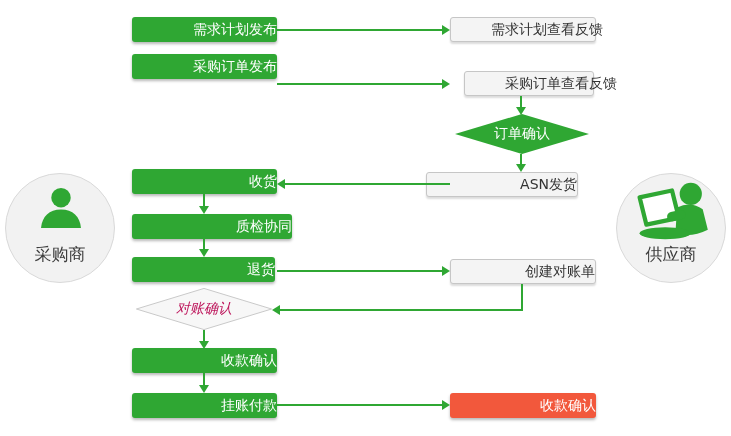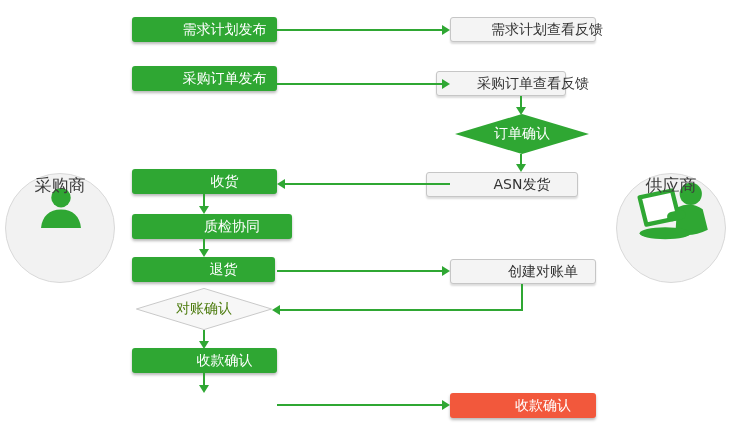--- a/index.html
+++ b/index.html
@@ -2,81 +2,82 @@
 <html><head>
 <meta charset="utf-8">
 <style>
   html,body { margin:0; padding:0; background:#fff; }
   .stage {
     position:relative; width:731px; height:436px; background:#ffffff;
     font-family:"DejaVu Sans","Liberation Sans",sans-serif; overflow:hidden;
   }
   
   .node {
-    position:absolute; height:25px; line-height:25px; text-align:center;
+    position:absolute; height:25px; line-height:25px; text-align:right;
     font-size:14px; border-radius:3px; box-sizing:border-box; white-space:nowrap;padding-left:40px;
   }
   .node.green { background:#2FA733; color:#fff; box-shadow:0 2px 3px rgba(0,0,0,.28); }
   .node.gray  { background:#f4f4f4; border:1px solid #c6c6c6; color:#333;
                 line-height:23px; box-shadow:0 2px 2px rgba(0,0,0,.14); }
   .node.red   { background:#F2583C; color:#fff; box-shadow:0 2px 3px rgba(0,0,0,.28); }
   
   .diamond { position:absolute;text-align:right; }
   .diamond svg { position:absolute; left:0; top:0; width:100%; height:100%; }
   .diamond .dlabel {
     position:absolute; left:0; top:0; right:0; bottom:0;
     display:flex; align-items:center; justify-content:center; font-size:14px;
   }
   .diamond.green .dlabel { color:#fff; }
-  .diamond.gray  .dlabel { color:#4d7c0f; }
+  .diamond.gray  .dlabel { color:#be185d;font-style:italic; }
   
   .hline,.vline { position:absolute; background:#2FA733; }
   .hline { height:2px; }
   .vline { width:2px; }
   .arrow { position:absolute; width:0; height:0; }
   .arrow.right { border-top:5px solid transparent; border-bottom:5px solid transparent; border-left:8px solid #2FA733; }
   .arrow.left  { border-top:5px solid transparent; border-bottom:5px solid transparent; border-right:8px solid #2FA733; }
   .arrow.down  { border-left:5px solid transparent; border-right:5px solid transparent; border-top:8px solid #2FA733; }
   
   .actor {
     position:absolute; width:110px; height:110px; border-radius:50%;
     background:#f2f2f2; border:1px solid #d9d9d9; box-sizing:border-box;
-    display:flex; flex-direction:column; align-items:center; font-family:Liberation Mono, monospace;
+    display:flex; flex-direction:column; align-items:center; justify-content:flex-end;font-family:Liberation Mono, monospace;
   }
   .actor .aicon { position:absolute; }
   .actor .alabel { position:relative; font-size:17px; color:#3c3c3c; margin-bottom:16px; }
 </style>
 </head>
 <body>
 
 <div class="stage">
 
   <div class="node green" style="left:132px;top:17px;width:145px">需求计划发布</div>
 
-  <div class="node green" style="left:132px;top:66px;width:145px">采购订单发布</div>
+  <div class="node green" style="left:132px;top:54px;width:145px">采购订单发布</div>
 
   <div class="node green" style="left:132px;top:169px;width:145px">收货</div>
 
   <div class="node green" style="left:132px;top:214px;width:160px">质检协同</div>
 
   <div class="node green" style="left:132px;top:257px;width:143px">退货</div>
 
   <div class="diamond gray" style="left:135px;top:288px;width:138px;height:42px">
     <svg viewBox="0 0 100 100" preserveAspectRatio="none">
       <polygon points="50,1 99,50 50,99 1,50" fill="#f7f7f7" stroke="#c9c9c9" stroke-width="1" vector-effect="non-scaling-stroke"></polygon>
     </svg>
     <div class="dlabel">对账确认</div>
   </div>
 
   <div class="node green" style="left:132px;top:348px;width:145px">收款确认</div>
 
+  <div class="node green" style="left:132px;top:393px;width:145px">挂账付款</div>
 
   <div class="node gray" style="left:450px;top:17px;width:146px">需求计划查看反馈</div>
 
-  <div class="node gray" style="left:436px;top:71px;width:130px">采购订单查看反馈</div>
+  <div class="node gray" style="left:464px;top:71px;width:130px">采购订单查看反馈</div>
 
   <div class="diamond green" style="left:455px;top:114px;width:134px;height:40px">
     <svg viewBox="0 0 100 100" preserveAspectRatio="none">
       <polygon points="50,0 100,50 50,100 0,50" fill="#2FA733"></polygon>
     </svg>
     <div class="dlabel">订单确认</div>
   </div>
 
   <div class="node gray" style="left:426px;top:172px;width:152px">ASN发货</div>
 

